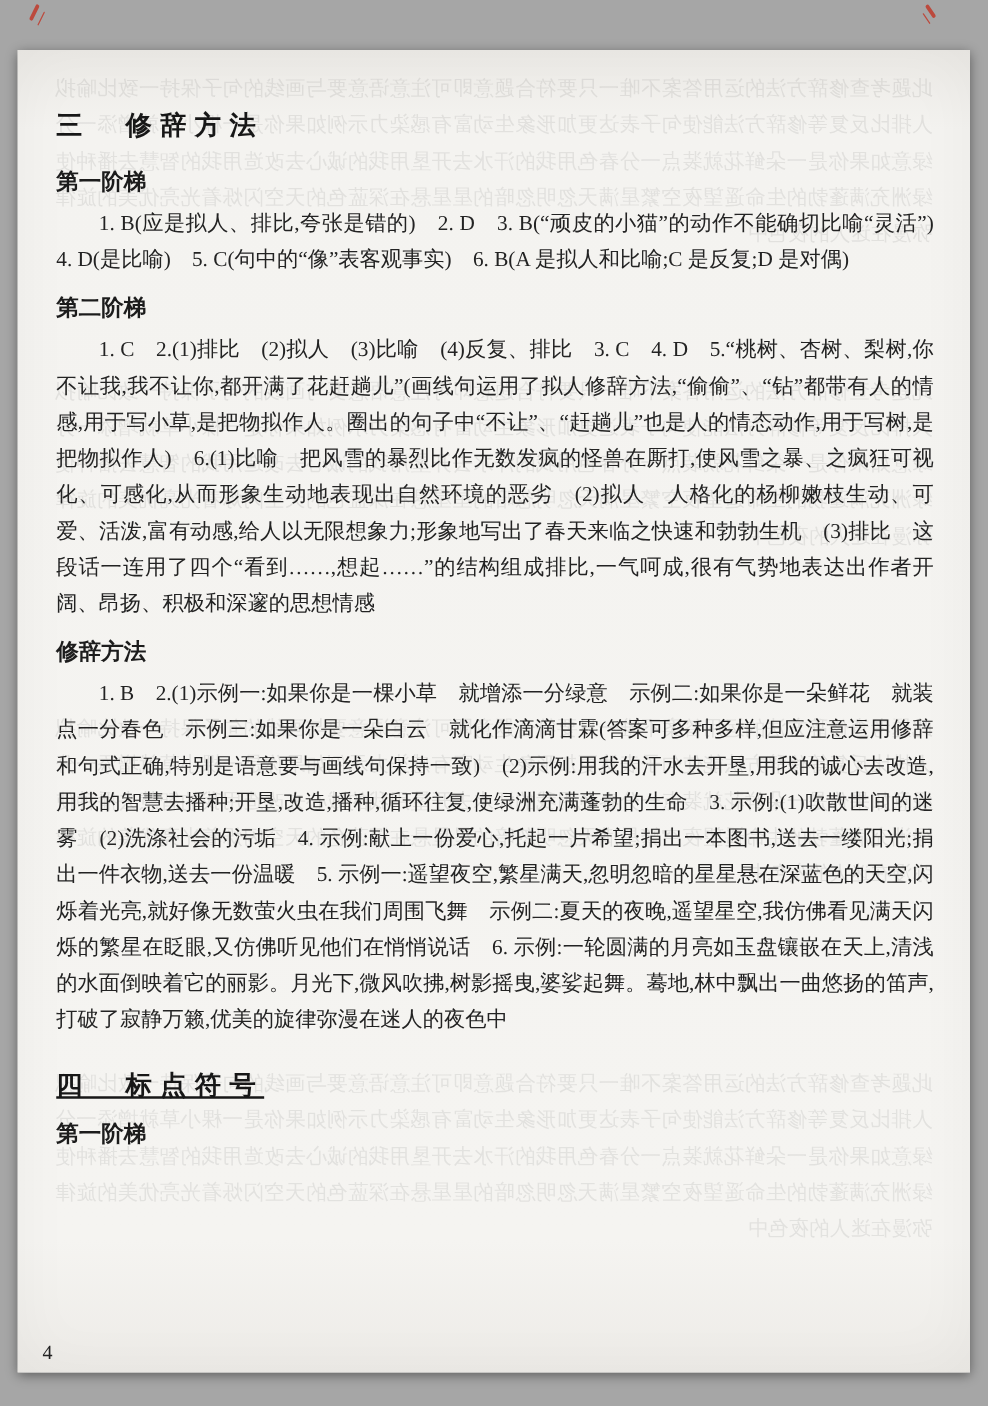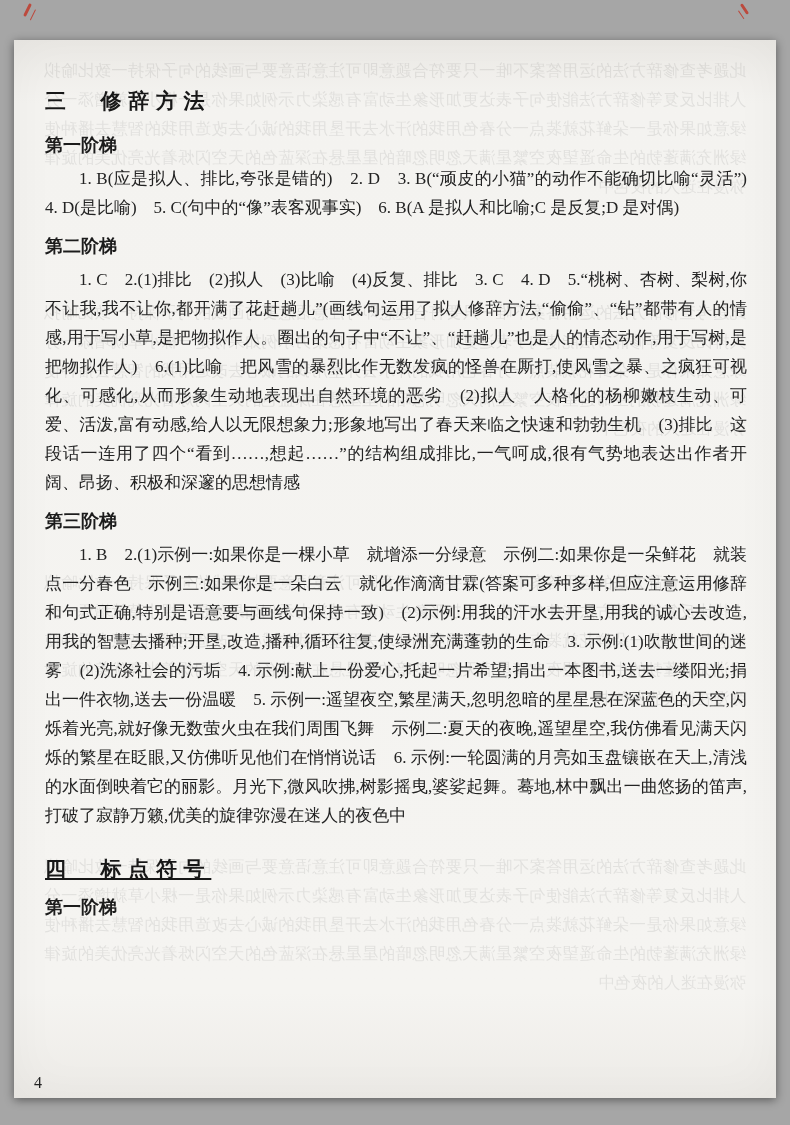--- a/index.html
+++ b/index.html
@@ -89,21 +89,21 @@
     <div class="content">
 
       <h1 class="chapter">三　修辞方法</h1>
 
       <h2 class="stage">第一阶梯</h2>
       <p class="ans">1. B(应是拟人、排比,夸张是错的)　2. D　3. B(“顽皮的小猫”的动作不能确切比喻“灵活”)　4. D(是比喻)　5. C(句中的“像”表客观事实)　6. B(A 是拟人和比喻;C 是反复;D 是对偶)</p>
 
       <h2 class="stage">第二阶梯</h2>
       <p class="ans">1. C　2.(1)排比　(2)拟人　(3)比喻　(4)反复、排比　3. C　4. D　5.“桃树、杏树、梨树,你不让我,我不让你,都开满了花赶趟儿”(画线句运用了拟人修辞方法,“偷偷”、“钻”都带有人的情感,用于写小草,是把物拟作人。圈出的句子中“不让”、“赶趟儿”也是人的情态动作,用于写树,是把物拟作人)　6.(1)比喻　把风雪的暴烈比作无数发疯的怪兽在厮打,使风雪之暴、之疯狂可视化、可感化,从而形象生动地表现出自然环境的恶劣　(2)拟人　人格化的杨柳嫩枝生动、可爱、活泼,富有动感,给人以无限想象力;形象地写出了春天来临之快速和勃勃生机　(3)排比　这段话一连用了四个“看到……,想起……”的结构组成排比,一气呵成,很有气势地表达出作者开阔、昂扬、积极和深邃的思想情感</p>
 
-      <h2 class="stage">第三阶梯</h2>
+      <h2 class="stage">修辞方法</h2>
       <p class="ans">1. B　2.(1)示例一:如果你是一棵小草　就增添一分绿意　示例二:如果你是一朵鲜花　就装点一分春色　示例三:如果你是一朵白云　就化作滴滴甘霖(答案可多种多样,但应注意运用修辞和句式正确,特别是语意要与画线句保持一致)　(2)示例:用我的汗水去开垦,用我的诚心去改造,用我的智慧去播种;开垦,改造,播种,循环往复,使绿洲充满蓬勃的生命　3. 示例:(1)吹散世间的迷雾　(2)洗涤社会的污垢　4. 示例:献上一份爱心,托起一片希望;捐出一本图书,送去一缕阳光;捐出一件衣物,送去一份温暖　5. 示例一:遥望夜空,繁星满天,忽明忽暗的星星悬在深蓝色的天空,闪烁着光亮,就好像无数萤火虫在我们周围飞舞　示例二:夏天的夜晚,遥望星空,我仿佛看见满天闪烁的繁星在眨眼,又仿佛听见他们在悄悄说话　6. 示例:一轮圆满的月亮如玉盘镶嵌在天上,清浅的水面倒映着它的丽影。月光下,微风吹拂,树影摇曳,婆娑起舞。蓦地,林中飘出一曲悠扬的笛声,打破了寂静万籁,优美的旋律弥漫在迷人的夜色中</p>
 
       <h1 class="chapter chapter2">四　标点符号</h1>
 
       <h2 class="stage">第一阶梯</h2>
 
     </div>
 
     <div class="page-number">4</div>
   </div>

